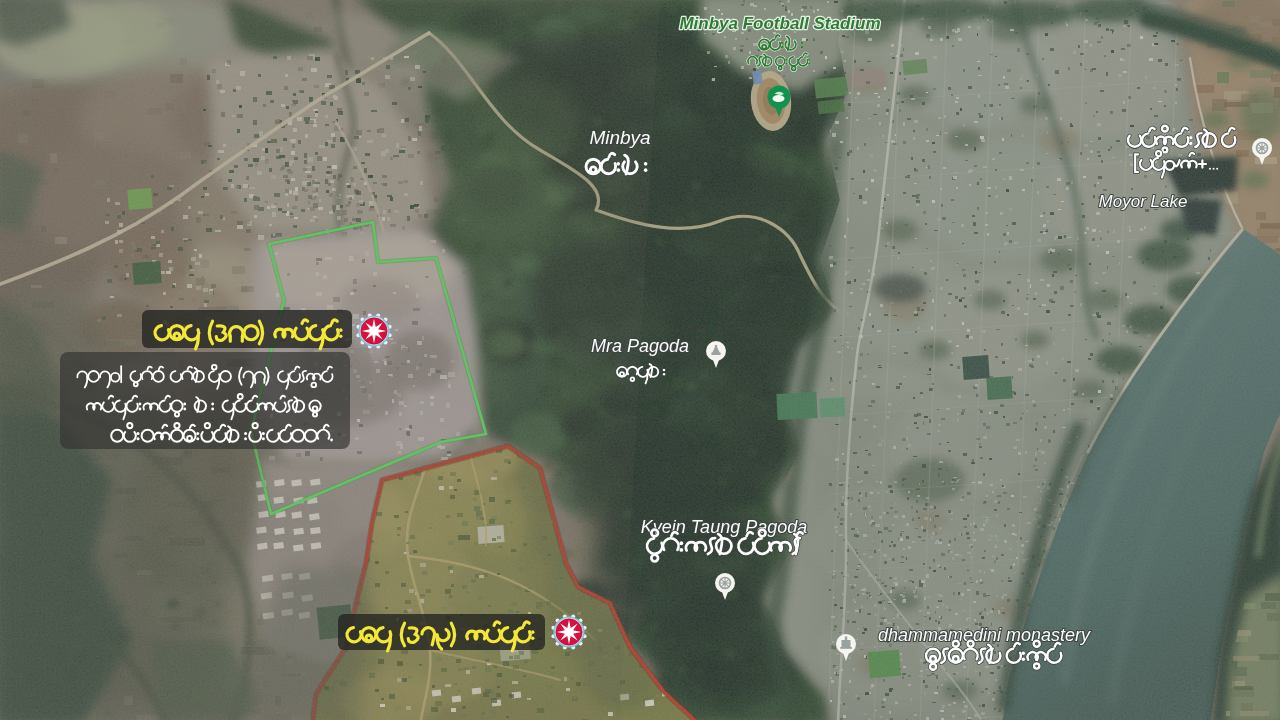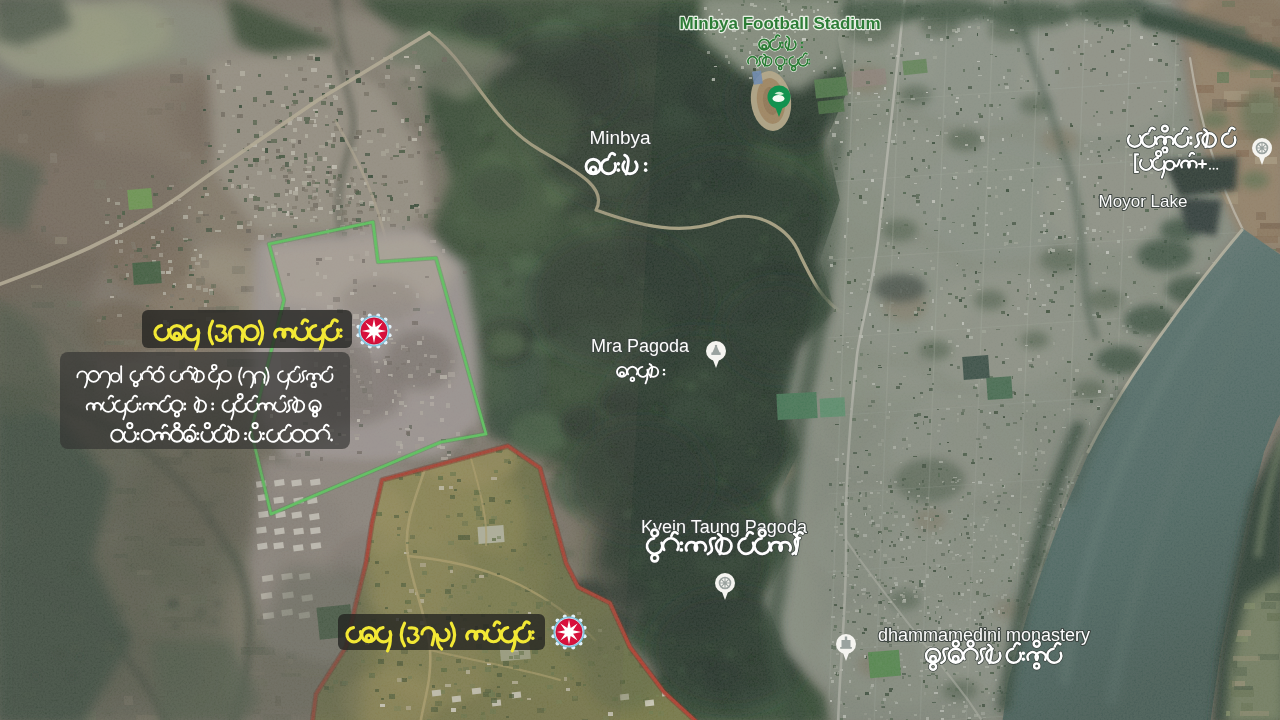--- a/index.html
+++ b/index.html
@@ -1,15 +1,15 @@
 <!DOCTYPE html>
 <html><head><meta charset="utf-8"><title>m</title>
 <style>
 html,body{margin:0;padding:0;background:#777;}
-#wrap{position:relative;width:1280px;height:720px;overflow:hidden;background:#837a6c;}
+#wrap{position:relative;width:1280px;height:720px;overflow:hidden;background:#837a6c;font-style:italic;}
 #wrap svg{position:absolute;left:0;top:0;}
 </style></head><body>
 <div id="wrap">
 <svg id="base" width="1280" height="720" viewBox="0 0 1280 720" xmlns="http://www.w3.org/2000/svg">
       <defs>
 <filter id="b3" x="-30%" y="-30%" width="160%" height="160%">
           <feGaussianBlur stdDeviation="3"></feGaussianBlur>
         </filter>
 <filter id="b4" x="-40%" y="-40%" width="180%" height="180%">
           <feGaussianBlur stdDeviation="4"></feGaussianBlur>

